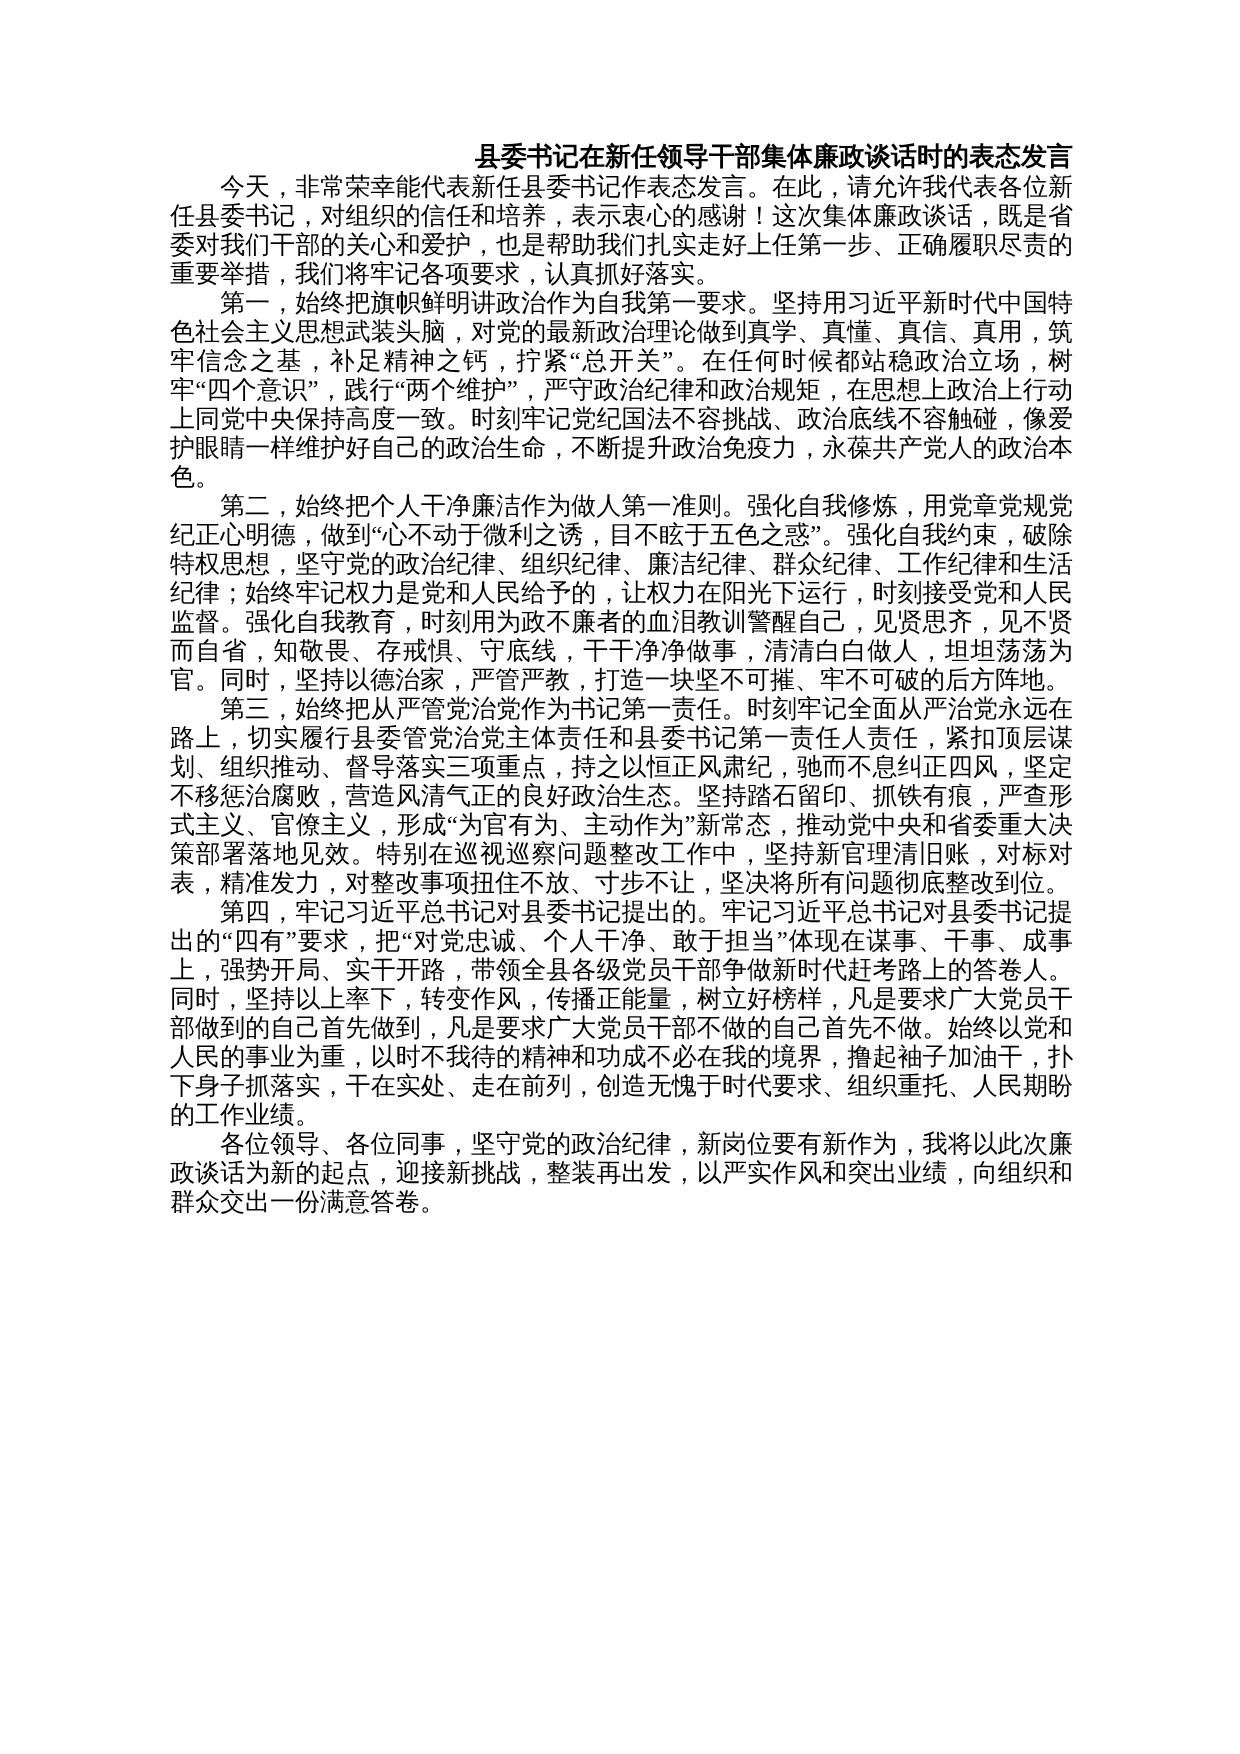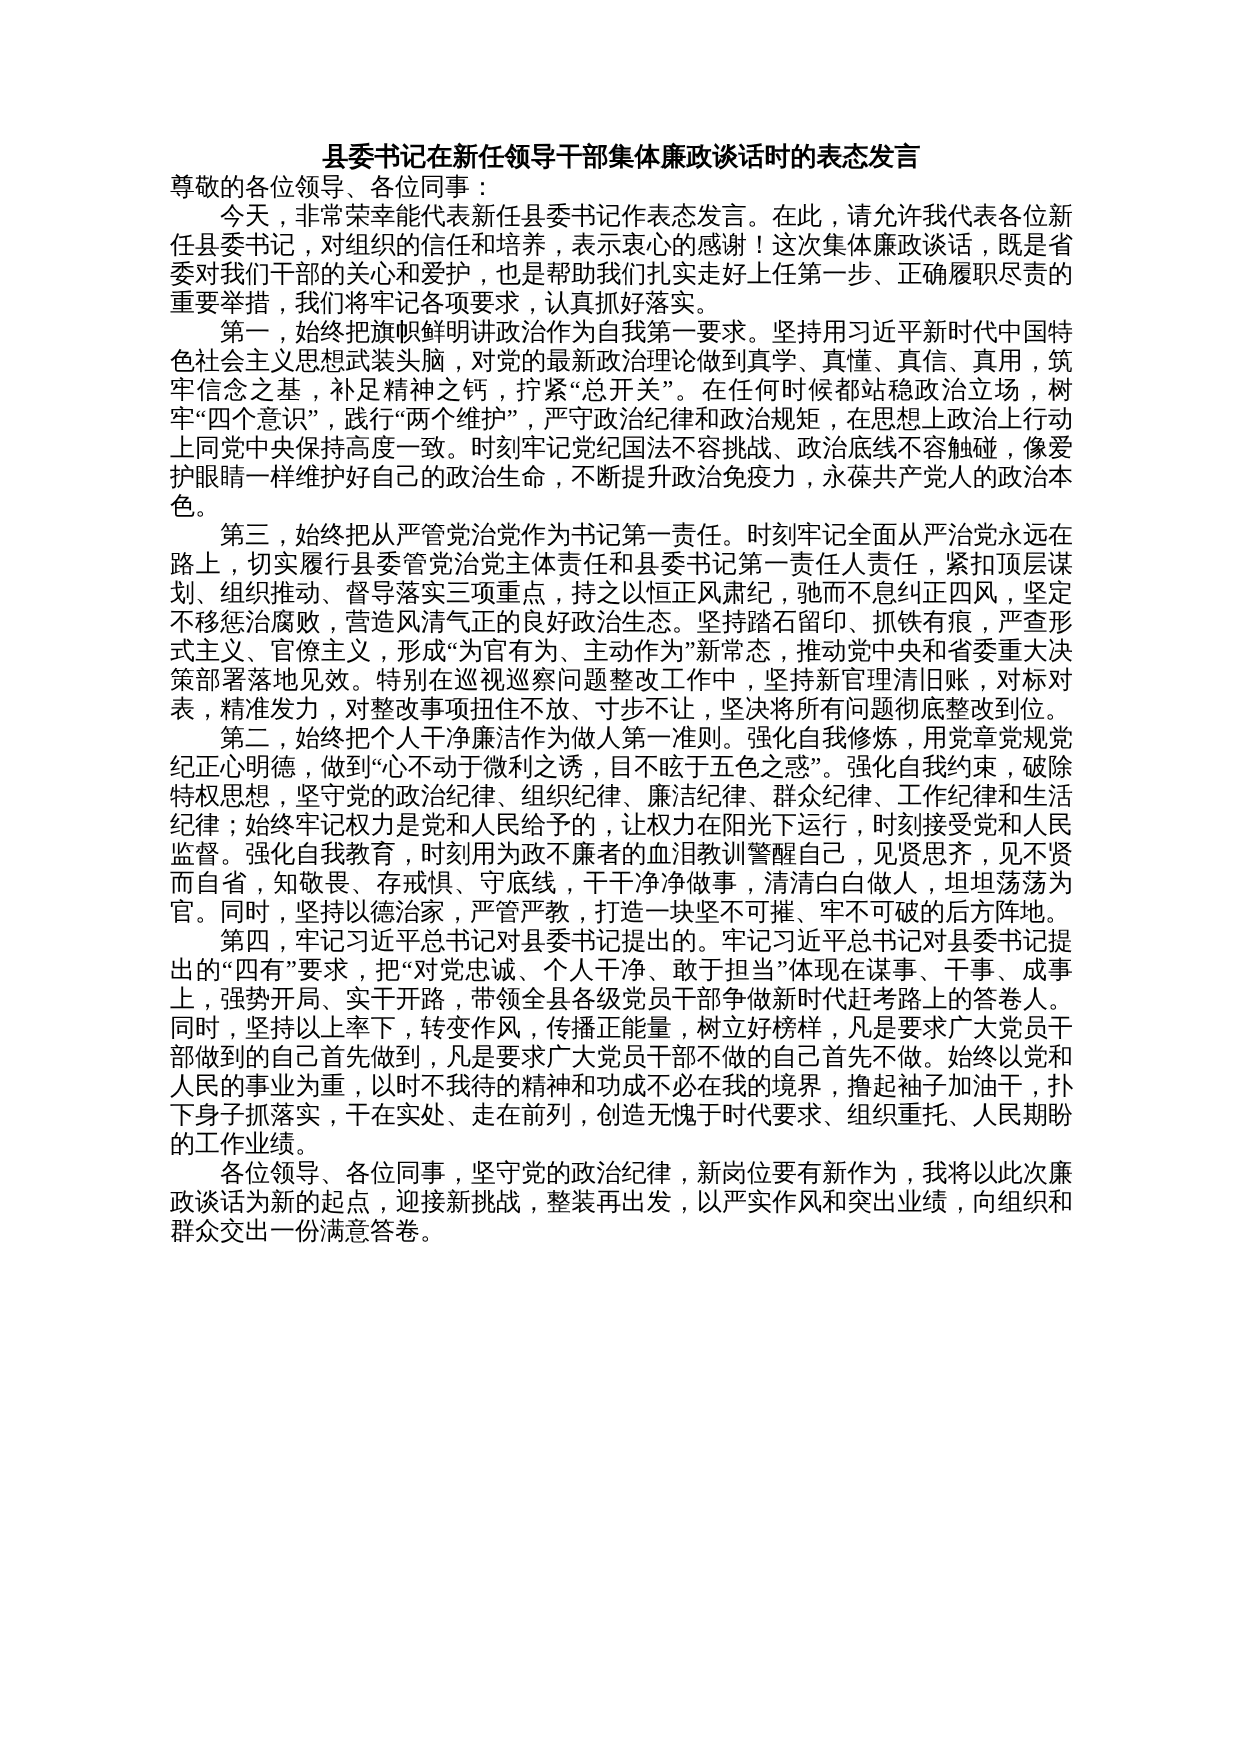--- a/index.html
+++ b/index.html
@@ -22,50 +22,49 @@
     top: 142px;
     width: 903px;
     font-size: 25px;
     line-height: 29px;
     text-align: justify;
   }
   .doc-title {
     font-weight: bold;
     font-size: 26px;
     line-height: 30px;
-    text-align: center;
+    text-align: right;
     text-indent: 0;
   }
   .salutation {
     text-indent: 0;
   }
   .para {
     text-indent: 2em;
   }
   .lead {
     font-weight: normal;
   }
 </style>
 </head>
 <body>
 
 <div class="page">
   <div class="content">
 
     <div class="doc-title">县委书记在新任领导干部集体廉政谈话时的表态发言</div>
 
-    <div class="salutation">尊敬的各位领导、各位同事：</div>
 
     <div class="para"><span class="lead"></span><span>今天，非常荣幸能代表新任县委书记作表态发言。在此，请允许我代表各位新任县委书记，对组织的信任和培养，表示衷心的感谢！这次集体廉政谈话，既是省委对我们干部的关心和爱护，也是帮助我们扎实走好上任第一步、正确履职尽责的重要举措，我们将牢记各项要求，认真抓好落实。</span></div>
 
     <div class="para"><span class="lead">第一，始终把旗帜鲜明讲政治作为自我第一要求。</span><span>坚持用习近平新时代中国特色社会主义思想武装头脑，对党的最新政治理论做到真学、真懂、真信、真用，筑牢信念之基，补足精神之钙，拧紧“总开关”。在任何时候都站稳政治立场，树牢“四个意识”，践行“两个维护”，严守政治纪律和政治规矩，在思想上政治上行动上同党中央保持高度一致。时刻牢记党纪国法不容挑战、政治底线不容触碰，像爱护眼睛一样维护好自己的政治生命，不断提升政治免疫力，永葆共产党人的政治本色。</span></div>
 
+    <div class="para"><span class="lead">第二，始终把个人干净廉洁作为做人第一准则。</span><span>强化自我修炼，用党章党规党纪正心明德，做到“心不动于微利之诱，目不眩于五色之惑”。强化自我约束，破除特权思想，坚守党的政治纪律、组织纪律、廉洁纪律、群众纪律、工作纪律和生活纪律；始终牢记权力是党和人民给予的，让权力在阳光下运行，时刻接受党和人民监督。强化自我教育，时刻用为政不廉者的血泪教训警醒自己，见贤思齐，见不贤而自省，知敬畏、存戒惧、守底线，干干净净做事，清清白白做人，坦坦荡荡为官。同时，坚持以德治家，严管严教，打造一块坚不可摧、牢不可破的后方阵地。</span></div>
+
     <div class="para"><span class="lead">第三，始终把从严管党治党作为书记第一责任。</span><span>时刻牢记全面从严治党永远在路上，切实履行县委管党治党主体责任和县委书记第一责任人责任，紧扣顶层谋划、组织推动、督导落实三项重点，持之以恒正风肃纪，驰而不息纠正四风，坚定不移惩治腐败，营造风清气正的良好政治生态。坚持踏石留印、抓铁有痕，严查形式主义、官僚主义，形成“为官有为、主动作为”新常态，推动党中央和省委重大决策部署落地见效。特别在巡视巡察问题整改工作中，坚持新官理清旧账，对标对表，精准发力，对整改事项扭住不放、寸步不让，坚决将所有问题彻底整改到位。</span></div>
-
-    <div class="para"><span class="lead">第二，始终把个人干净廉洁作为做人第一准则。</span><span>强化自我修炼，用党章党规党纪正心明德，做到“心不动于微利之诱，目不眩于五色之惑”。强化自我约束，破除特权思想，坚守党的政治纪律、组织纪律、廉洁纪律、群众纪律、工作纪律和生活纪律；始终牢记权力是党和人民给予的，让权力在阳光下运行，时刻接受党和人民监督。强化自我教育，时刻用为政不廉者的血泪教训警醒自己，见贤思齐，见不贤而自省，知敬畏、存戒惧、守底线，干干净净做事，清清白白做人，坦坦荡荡为官。同时，坚持以德治家，严管严教，打造一块坚不可摧、牢不可破的后方阵地。</span></div>
 
     <div class="para"><span class="lead">第四，牢记习近平总书记对县委书记提出的。</span><span>牢记习近平总书记对县委书记提出的“四有”要求，把“对党忠诚、个人干净、敢于担当”体现在谋事、干事、成事上，强势开局、实干开路，带领全县各级党员干部争做新时代赶考路上的答卷人。同时，坚持以上率下，转变作风，传播正能量，树立好榜样，凡是要求广大党员干部做到的自己首先做到，凡是要求广大党员干部不做的自己首先不做。始终以党和人民的事业为重，以时不我待的精神和功成不必在我的境界，撸起袖子加油干，扑下身子抓落实，干在实处、走在前列，创造无愧于时代要求、组织重托、人民期盼的工作业绩。</span></div>
 
     <div class="para"><span class="lead"></span><span>各位领导、各位同事，坚守党的政治纪律，新岗位要有新作为，我将以此次廉政谈话为新的起点，迎接新挑战，整装再出发，以严实作风和突出业绩，向组织和群众交出一份满意答卷。</span></div>
 
 
   </div>
 </div>
 
 </body></html>

